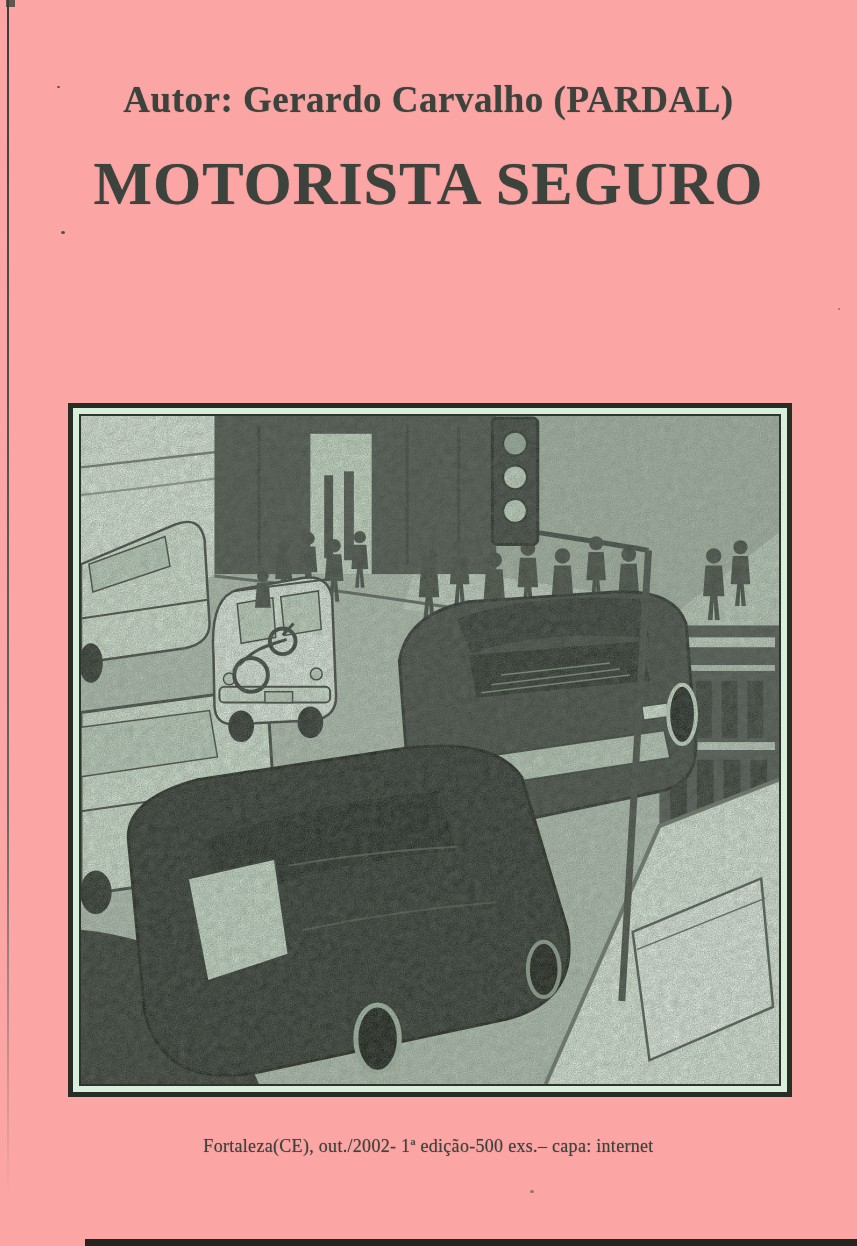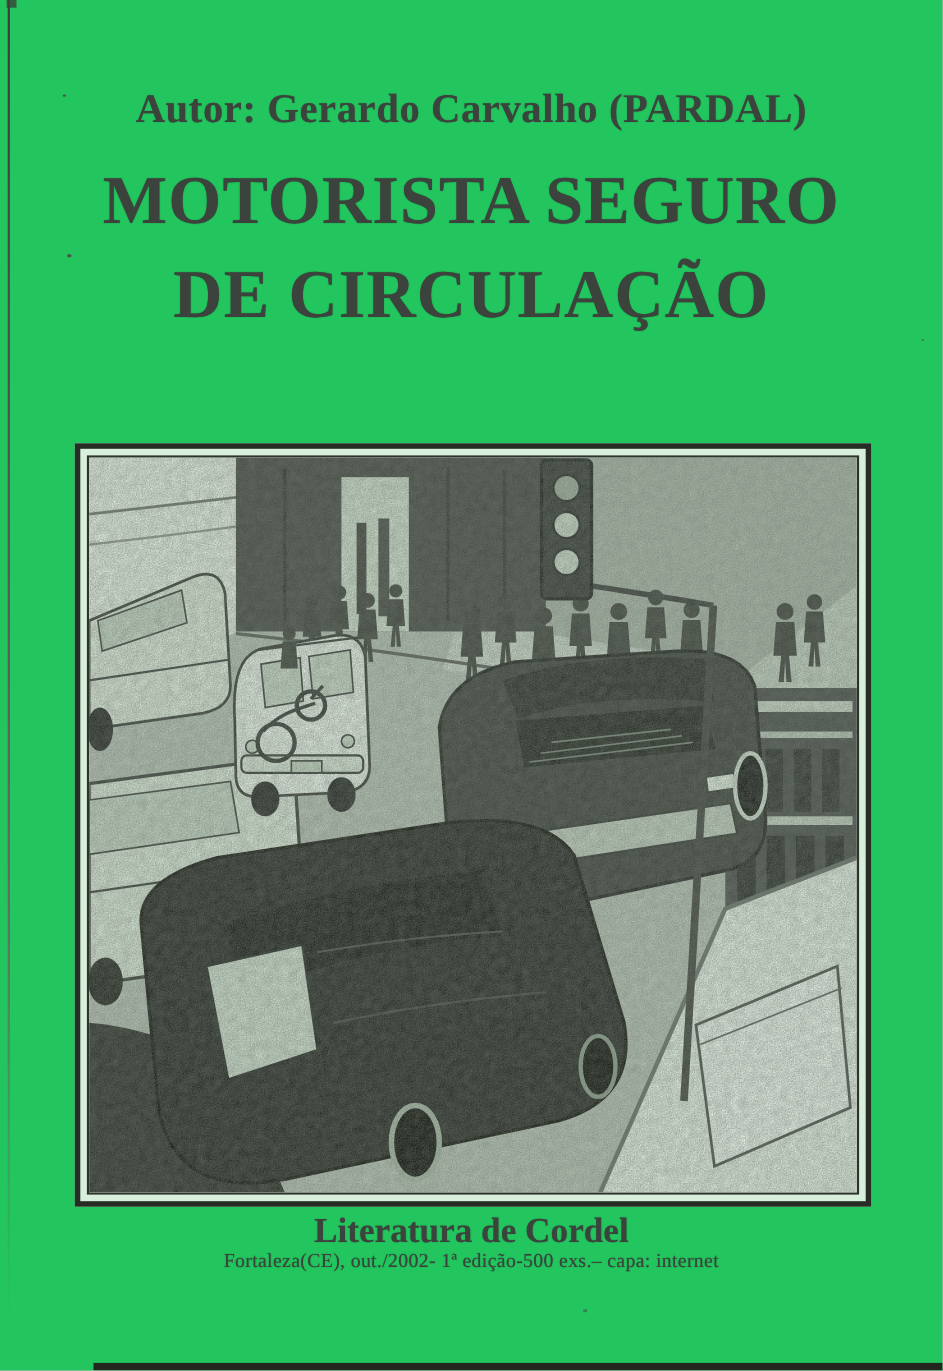--- a/index.html
+++ b/index.html
@@ -1,18 +1,18 @@
 <!DOCTYPE html>
 <html><head>
 <meta charset="utf-8">
 <style>
   html,body{margin:0;padding:0;background:#b9beb9;}
   .page{
     position:relative;width:857px;height:1246px;overflow:hidden;
-    background:#22c55e;
+    background:#fca5a5;
     font-family:"Liberation Serif", serif;
     color:#3b433c;
   }
   .ink{ text-shadow:0 0 1px rgba(45,55,45,.55); }
   .rule{
     position:absolute;height:3px;left:85px;width:733px;
     background:repeating-linear-gradient(90deg,#343b34 0 7px,#59605七 0 0),
                repeating-linear-gradient(90deg,#343b34 0 7px,#5a6158 7px 10px);
   }
   .rule-top{top:66px;}
@@ -69,21 +69,20 @@
   <div class="speck s2"></div>
   <div class="speck s3"></div>
   <div class="speck s4"></div>
 
   <div class="rule rule-top"></div>
   <div class="author ink">Autor: Gerardo Carvalho (PARDAL)</div>
   <div class="rule rule-mid"></div>
 
   <h1 class="title ink" style="margin:0;font-size:62px;">
     <div>MOTORISTA SEGURO</div>
-    <div>DE CIRCULAÇÃO</div>
   </h1>
 
   <div class="frame">
     <div class="frame-inner">
       <svg viewBox="0 0 706 676" preserveAspectRatio="none" role="img" aria-label="Halftone street scene: cars queued at a crosswalk, pedestrians crossing, traffic light on a gantry pole, parked motorcycle, white van and roadside bottle stand">
         <defs>
           <filter id="g1" x="0" y="0" width="100%" height="100%">
             <feTurbulence type="fractalNoise" baseFrequency="0.85" numOctaves="2" stitchTiles="stitch"></feTurbulence>
             <feColorMatrix type="matrix" values="0 0 0 0 0.16  0 0 0 0 0.19  0 0 0 0 0.16  0.9 0.9 0.9 0 -0.78"></feColorMatrix>
           </filter>
@@ -273,17 +272,16 @@
           <circle cx="439" cy="62" r="12" fill="#c9dcc9" stroke="#262b25" stroke-width="2"></circle>
           <circle cx="439" cy="96" r="12" fill="#c9dcc9" stroke="#262b25" stroke-width="2"></circle>
         </g>
 
         <rect x="0" y="0" width="706" height="676" filter="url(#g2)" opacity=".33"></rect>
         <rect x="0" y="0" width="706" height="676" filter="url(#g1)" opacity=".5"></rect>
       </svg>
     </div>
   </div>
 
-  <div class="series ink">Literatura de Cordel</div>
   <div class="imprint ink">Fortaleza(CE), out./2002- 1ª edição-500 exs.– capa: internet</div>
 
   <div class="scan-bottom"></div>
 </div>
 
 </body></html>

